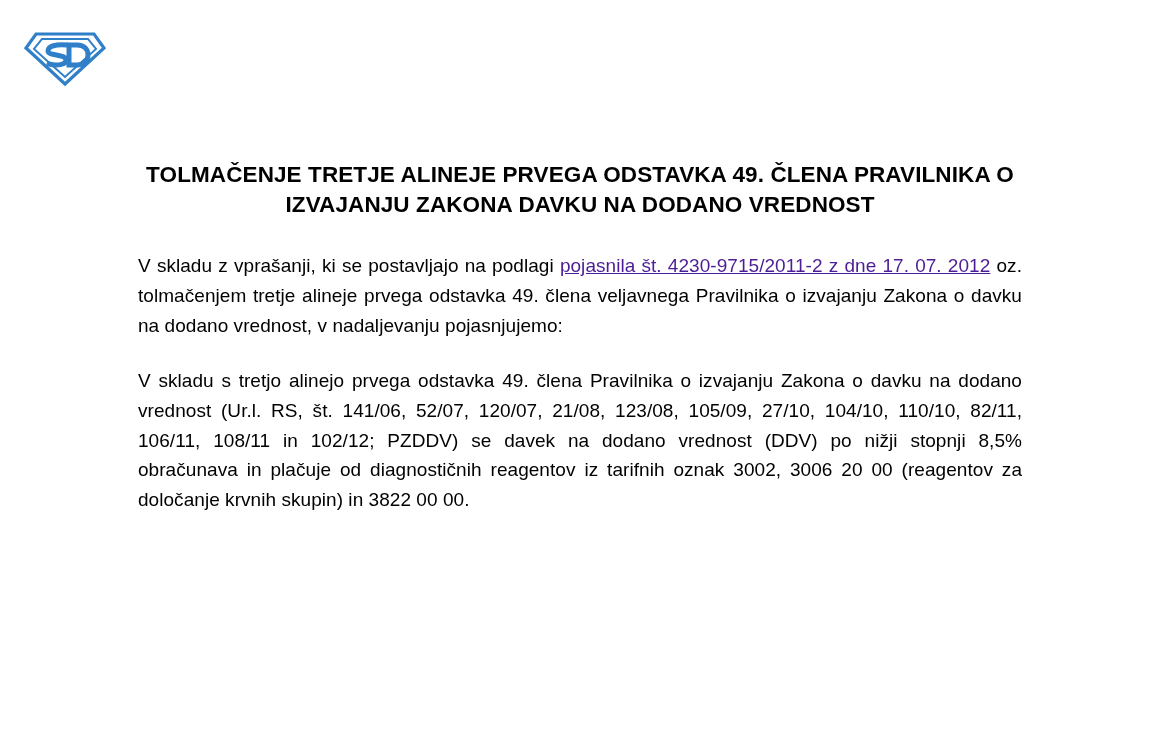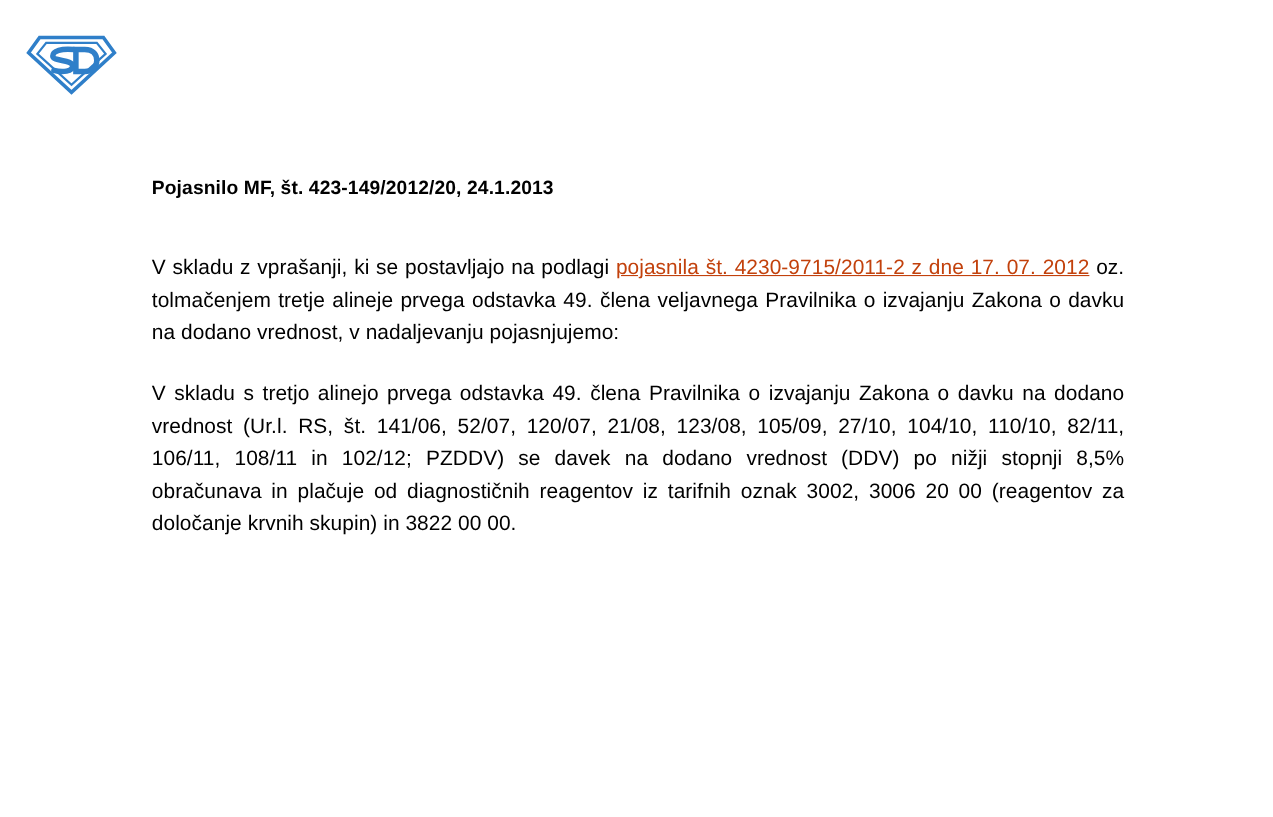--- a/index.html
+++ b/index.html
@@ -52,40 +52,40 @@
   .para {
     font-size: 19px;
     line-height: 1.56;
     text-align: justify;
     margin: 0 0 26px 0;
     letter-spacing: 0.05px;
   }
 
   .para a,
   .doc-link {
-    color: #c2410c;
+    color: #4c1d95;
     text-decoration: underline;
   }
 </style>
 </head>
 <body>
 
 <div class="logo-wrap">
   <svg width="86" height="62" viewBox="0 0 86 62">
     <path d="M14 6 L72 6 L82 20 L43 56 L4 20 Z" fill="none" stroke="#2f7fc9" stroke-width="3.2"></path>
     <path d="M20 11 L66 11 L74 21 L43 49 L12 21 Z" fill="none" stroke="#2f7fc9" stroke-width="2"></path>
     <path d="M47 17 L55 17 C63 17 66 22 66 27 C66 33 62 37 55 37 L47 37 Z" fill="none" stroke="#2f7fc9" stroke-width="5"></path>
     <path d="M45 17 C34 16 26 18 26 23 C26 28 44 26 44 32 C44 37 35 38 27 36" fill="none" stroke="#2f7fc9" stroke-width="5" stroke-linecap="round"></path>
   </svg>
 </div>
 
 <div class="doc">
 
+  <h1 class="doc-title">TOLMAČENJE TRETJE ALINEJE PRVEGA ODSTAVKA 49. ČLENA PRAVILNIKA O IZVAJANJU ZAKONA DAVKU NA DODANO VREDNOST</h1>
 
-  <h2 class="doc-subtitle">Pojasnilo MF, št. 423-149/2012/20, 24.1.2013</h2>
 
   <p class="para">
     <span>V skladu z vprašanji, ki se postavljajo na podlagi </span><a class="doc-link" href="#">pojasnila št. 4230-9715/2011-2 z dne 17. 07. 2012</a><span> oz. tolmačenjem tretje alineje prvega odstavka 49. člena veljavnega Pravilnika o izvajanju Zakona o davku na dodano vrednost, v nadaljevanju pojasnjujemo:</span>
   </p>
 
   <p class="para">V skladu s tretjo alinejo prvega odstavka 49. člena Pravilnika o izvajanju Zakona o davku na dodano vrednost (Ur.l. RS, št. 141/06, 52/07, 120/07, 21/08, 123/08, 105/09, 27/10, 104/10, 110/10, 82/11, 106/11, 108/11 in 102/12; PZDDV) se davek na dodano vrednost (DDV) po nižji stopnji 8,5% obračunava in plačuje od diagnostičnih reagentov iz tarifnih oznak 3002, 3006 20 00 (reagentov za določanje krvnih skupin) in 3822 00 00.</p>
 
 
 </div>
 

